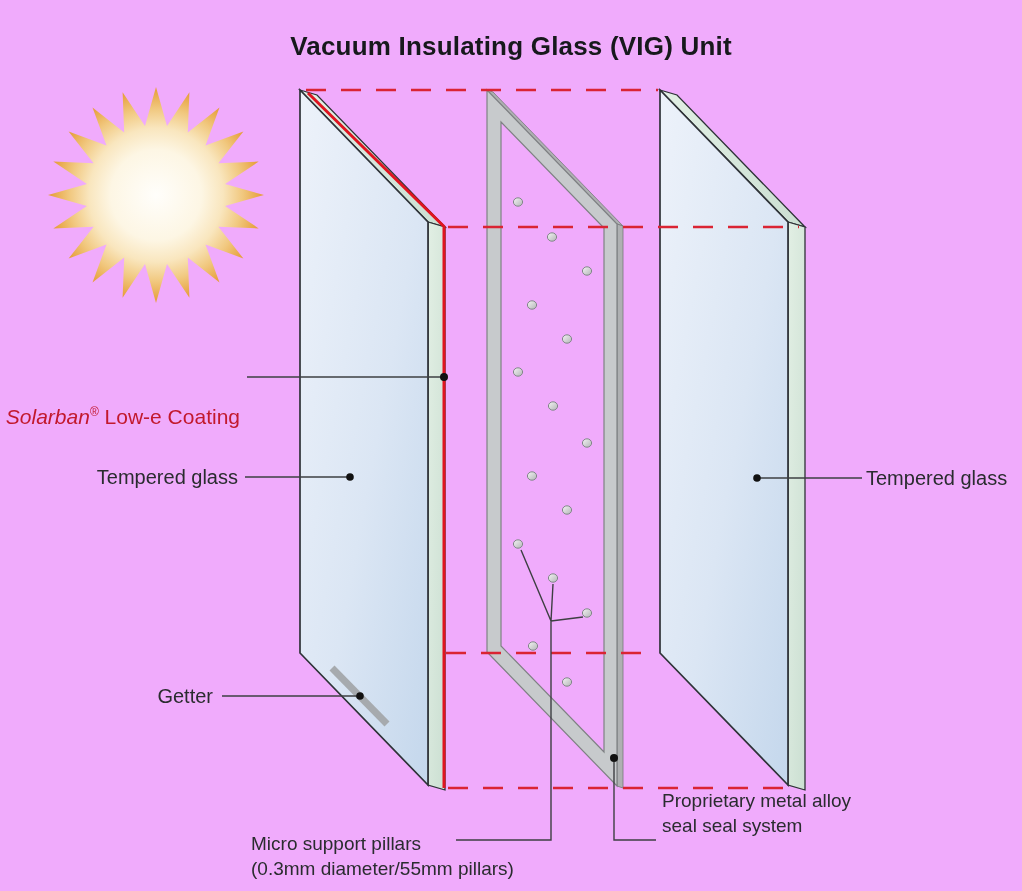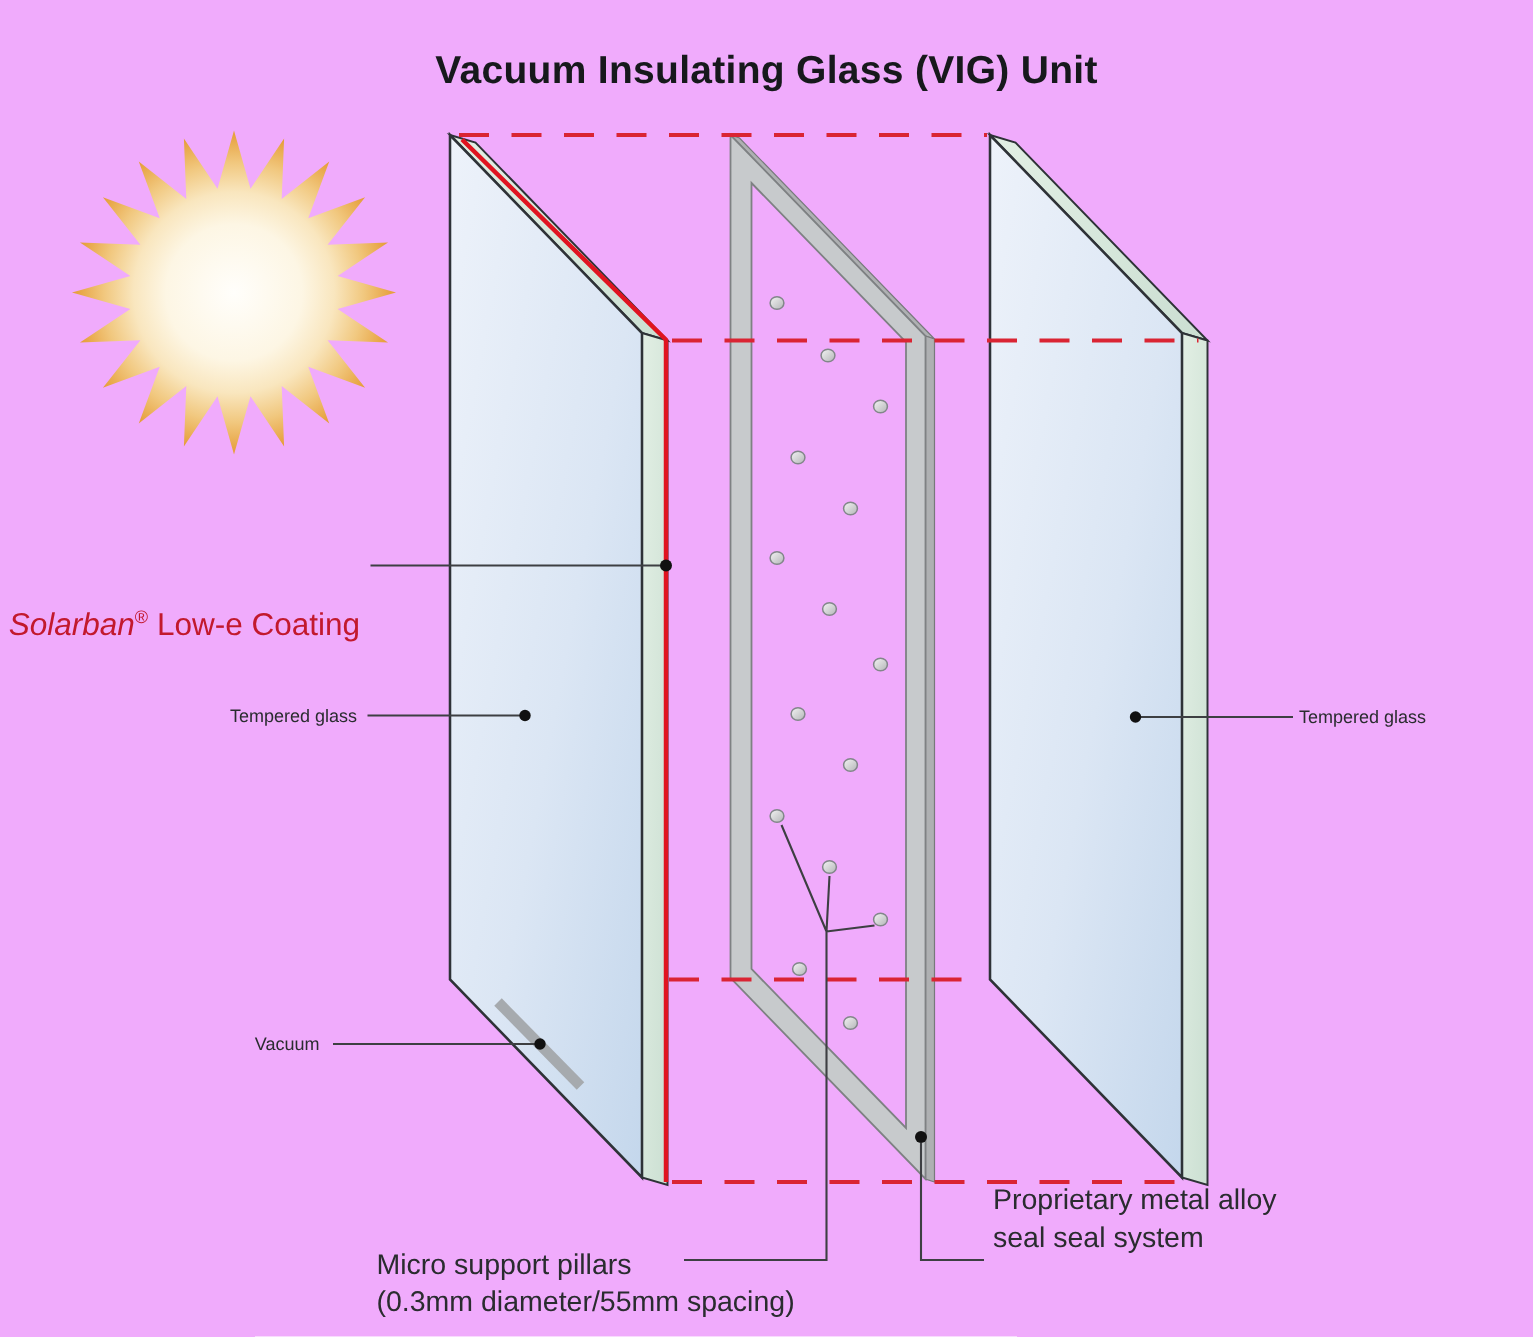--- a/index.html
+++ b/index.html
@@ -5,21 +5,21 @@
   html,body{margin:0;padding:0;background:#ffffff;}
   #stage{
     position:relative;width:1022px;height:891px;background:#f0abfc;
     font-family:"Liberation Sans","DejaVu Sans",sans-serif;overflow:hidden;
   }
   #diagram{position:absolute;left:0;top:0;}
   .title{
     position:absolute;left:0;top:31px;width:1022px;text-align:center;
     font-size:26px;font-weight:bold;color:#17191c;letter-spacing:.2px;
   }
-  .lbl{position:absolute;color:#2a2c2f;font-size:12px;white-space:nowrap;}
+  .lbl{position:absolute;color:#2a2c2f;font-size:20px;white-space:nowrap;}
   .lbl.vcenter{transform:translateY(-50%);}
   .lbl-coating{left:0;top:377px;width:240px;text-align:right;color:#c2192d;font-size:21px;margin-top:40px;}
   .lbl-coating .brand{font-style:italic;}
   .lbl-coating sup{font-size:12px;}
   .lbl-tempered-left{left:0;top:477px;width:238px;text-align:right;}
   .lbl-tempered-right{left:866px;top:478px;}
   .lbl-getter{left:0;top:696px;width:213px;text-align:right;}
   .lbl-two{font-size:19px;line-height:25px;}
   .lbl-pillars{left:251px;top:831px;}
   .lbl-edgeseal{left:662px;top:788px;}
@@ -119,25 +119,25 @@
   <div class="title">Vacuum Insulating Glass (VIG) Unit</div>
 
   <div class="lbl lbl-coating vcenter">
     <span class="brand">Solarban</span><sup>®</sup><span> Low-e Coating</span>
   </div>
 
   <div class="lbl lbl-tempered-left vcenter">Tempered glass</div>
 
   <div class="lbl lbl-tempered-right vcenter">Tempered glass</div>
 
-  <div class="lbl lbl-getter vcenter">Vacuum</div>
+  <div class="lbl lbl-getter vcenter">Getter</div>
 
   <div class="lbl lbl-two lbl-pillars">
     <div>Micro support pillars</div>
-    <div>(0.3mm diameter/55mm spacing)</div>
+    <div>(0.3mm diameter/55mm pillars)</div>
   </div>
 
   <div class="lbl lbl-two lbl-edgeseal">
     <div>Proprietary metal alloy</div>
     <div>seal seal system</div>
   </div>
 
 </div>
 
 </body></html>

